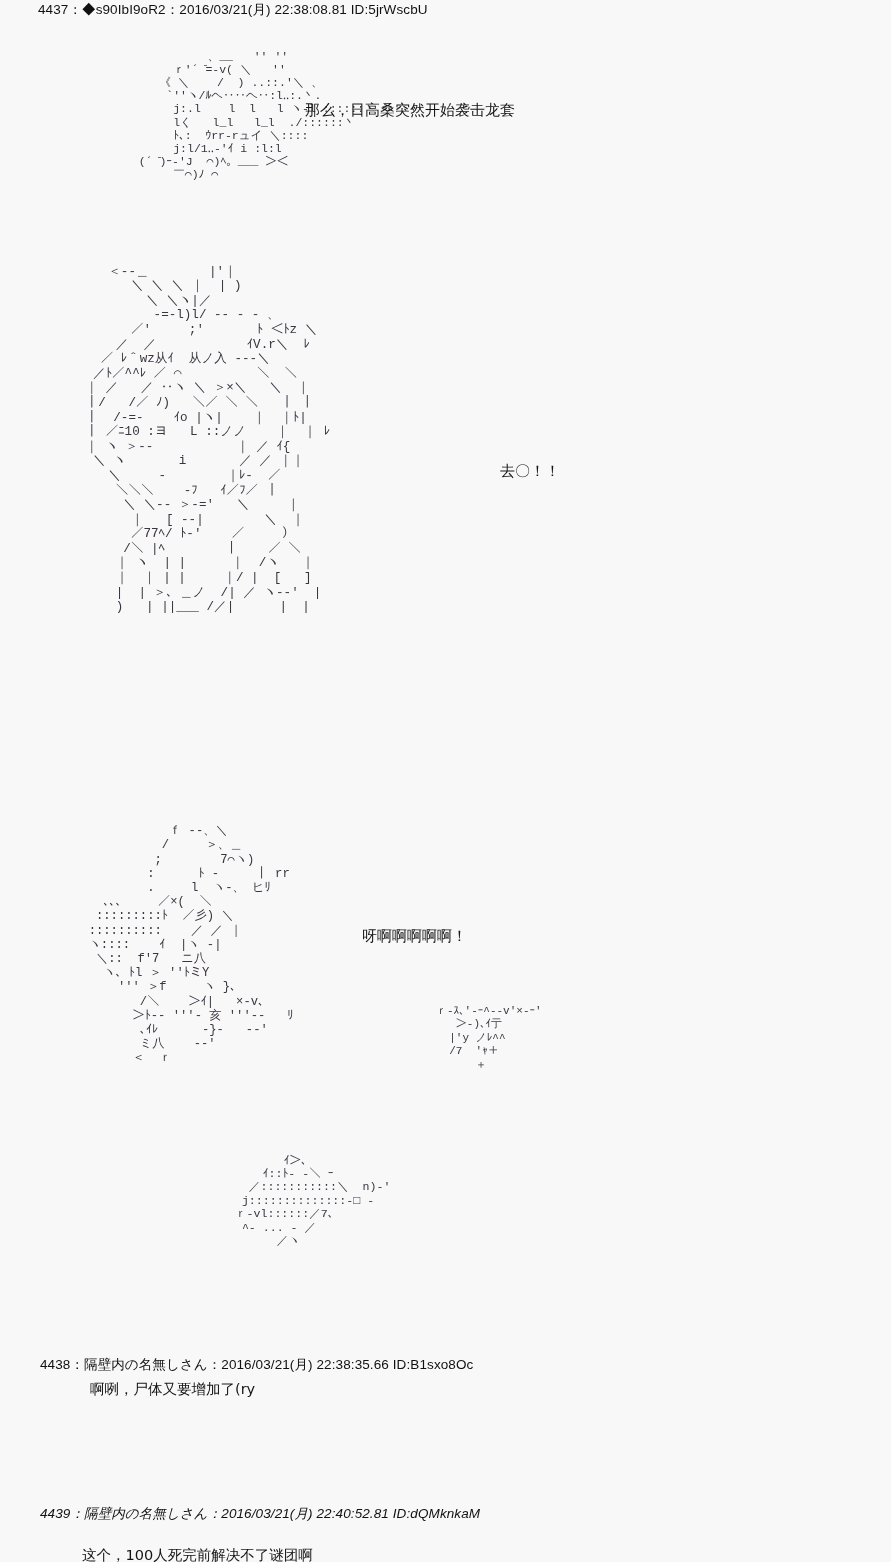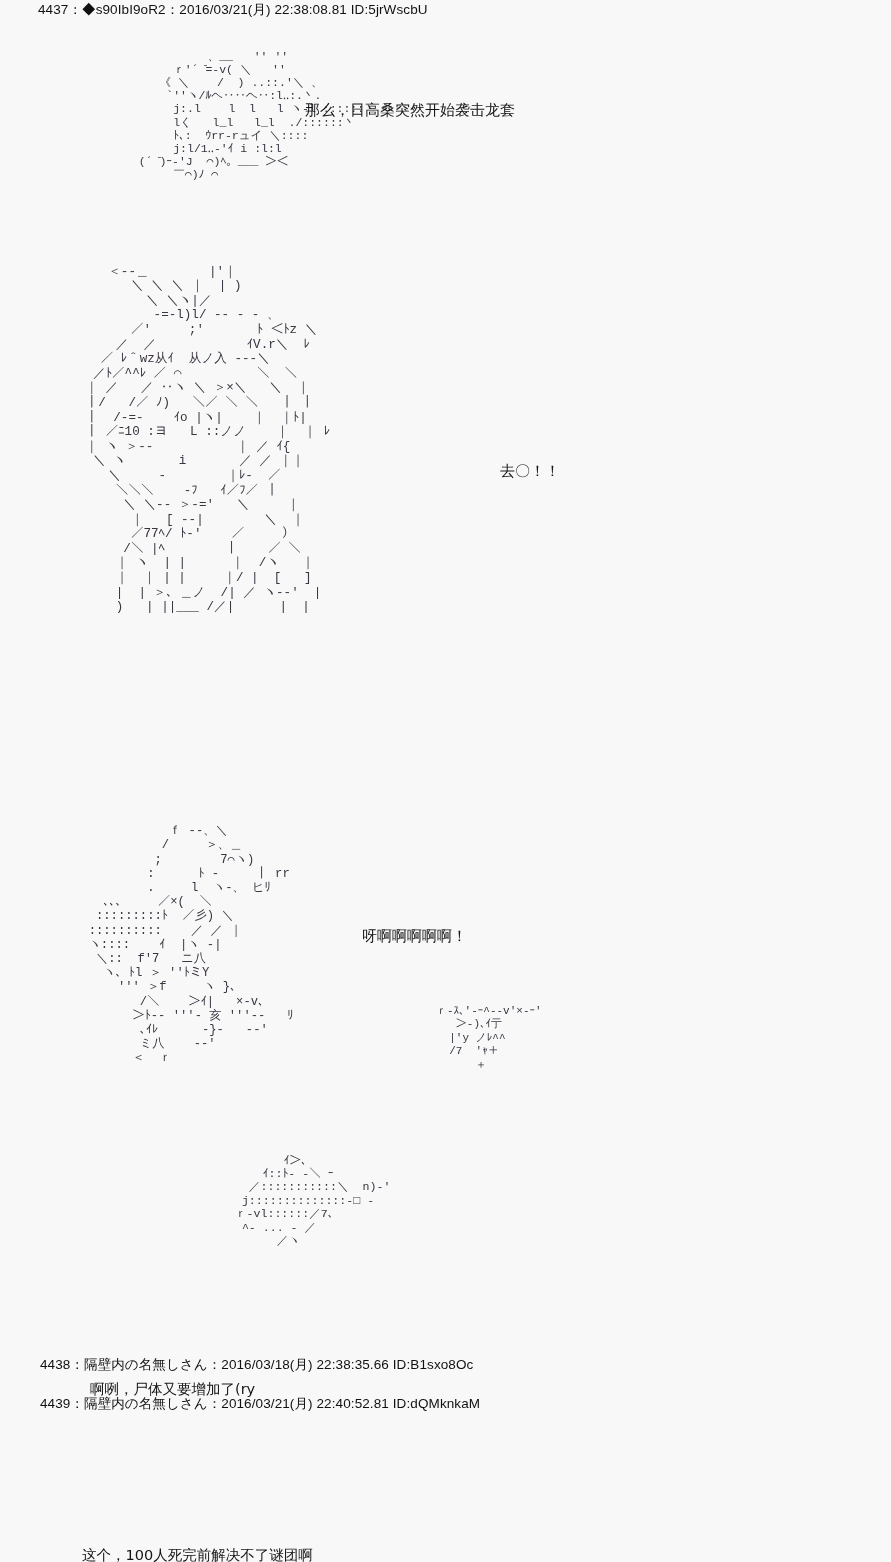--- a/index.html
+++ b/index.html
@@ -181,22 +181,22 @@
 
   <pre class="aa aa-5">        ｲ＞､
      ｲ::ﾄ‐ ‐＼ ｰ
    ／:::::::::::＼  n)‐'
   j::::::::::::::‐□ ‐
  ｒ‐vl::::::／7､
   ^‐ ... ‐ ／
        ／ヽ</pre>
 
   <div class="post-block" style="left:0;top:0;width:891px;">
-    <div class="post-header" style="left:40px; top:1357px;">4438：隔壁内の名無しさん：2016/03/18(月) 22:38:35.66 ID:B1sxo8Oc</div>
+    <div class="post-header" style="left:40px; top:1357px;">4438：隔壁内の名無しさん：2016/03/21(月) 22:38:35.66 ID:B1sxo8Oc</div>
     <div class="post-body" style="left:82px; top:1379px;padding-left:8px;">啊咧，尸体又要增加了(ry</div>
   </div>
 
   <div class="post-block" style="left:0;top:0;width:891px;">
-    <div class="post-header" style="left:40px; top:1396px;">4439：隔壁内の名無しさん：2016/03/21(月) 22:40:52.81 ID:dQMknkaM</div>
+    <div class="post-header" style="left:40px; top:1506px;font-style:italic;">4439：隔壁内の名無しさん：2016/03/21(月) 22:40:52.81 ID:dQMknkaM</div>
     <div class="post-body" style="left:82px; top:1545px;">这个，100人死完前解决不了谜团啊</div>
   </div>
 
 </div>
 
 </body></html>

